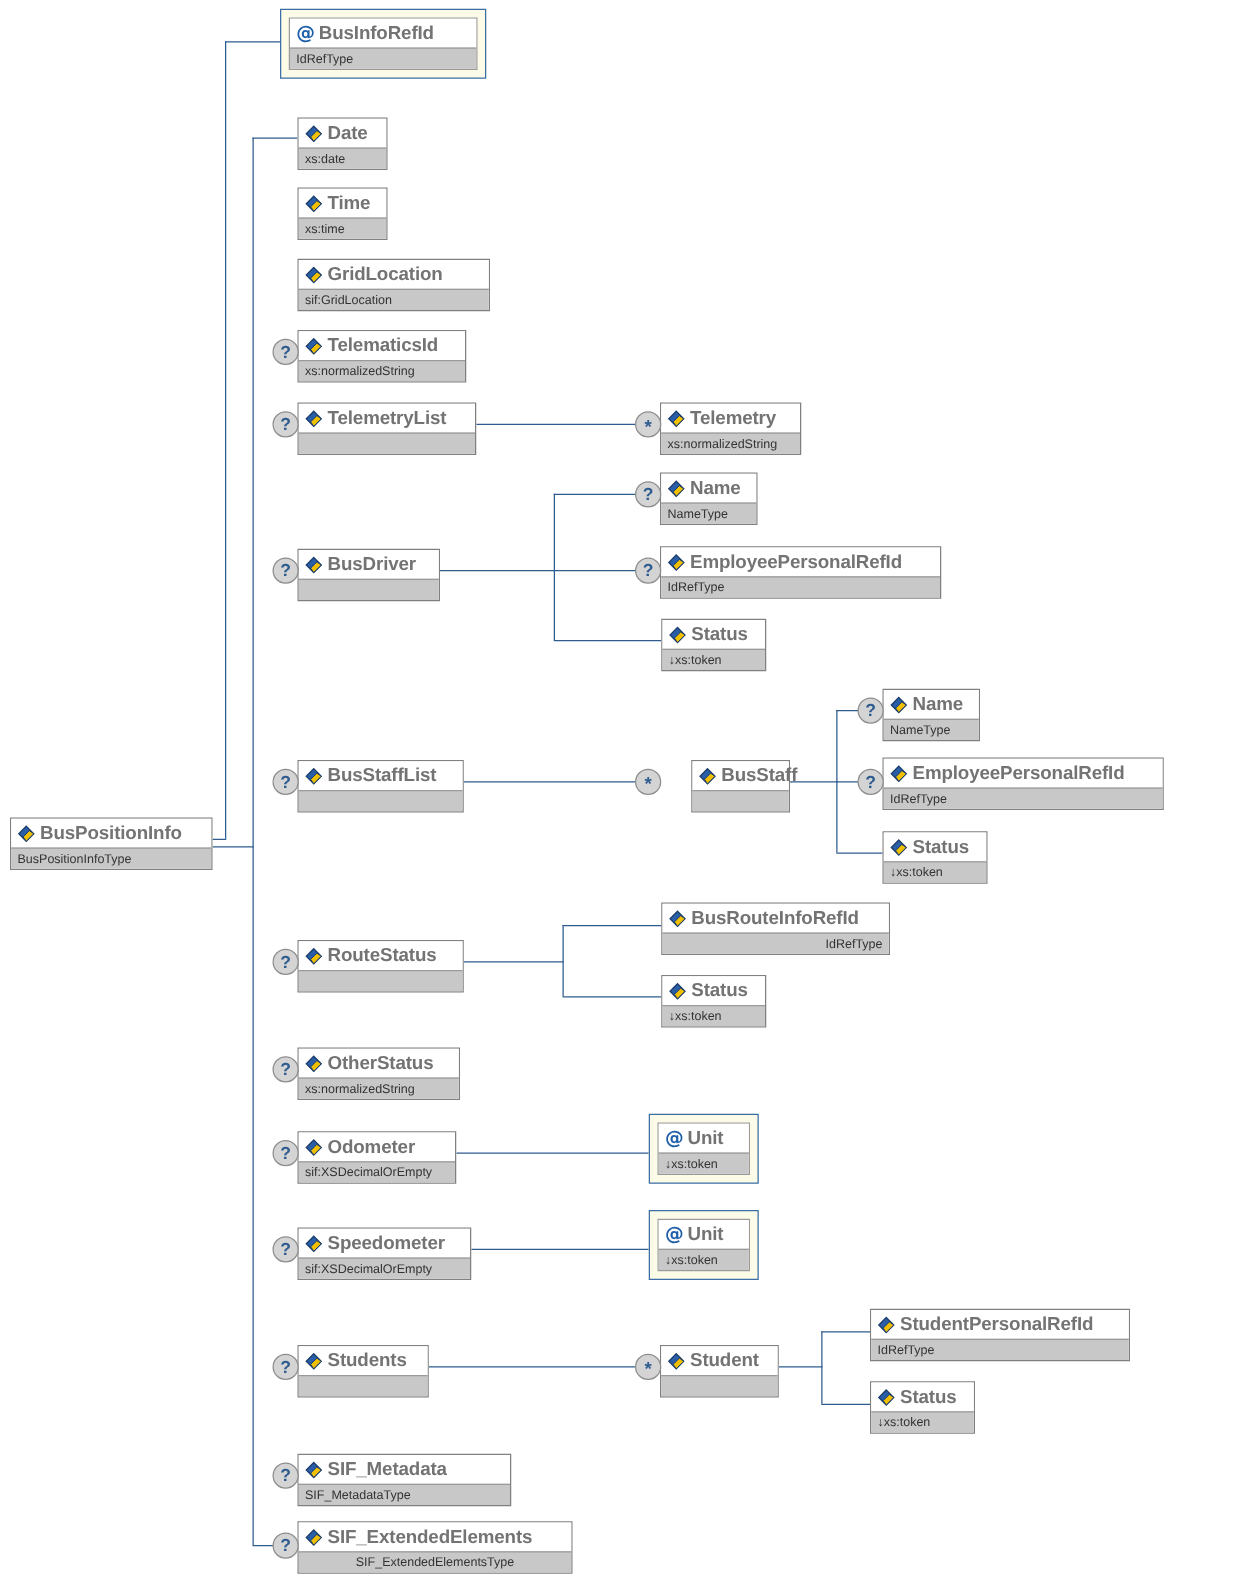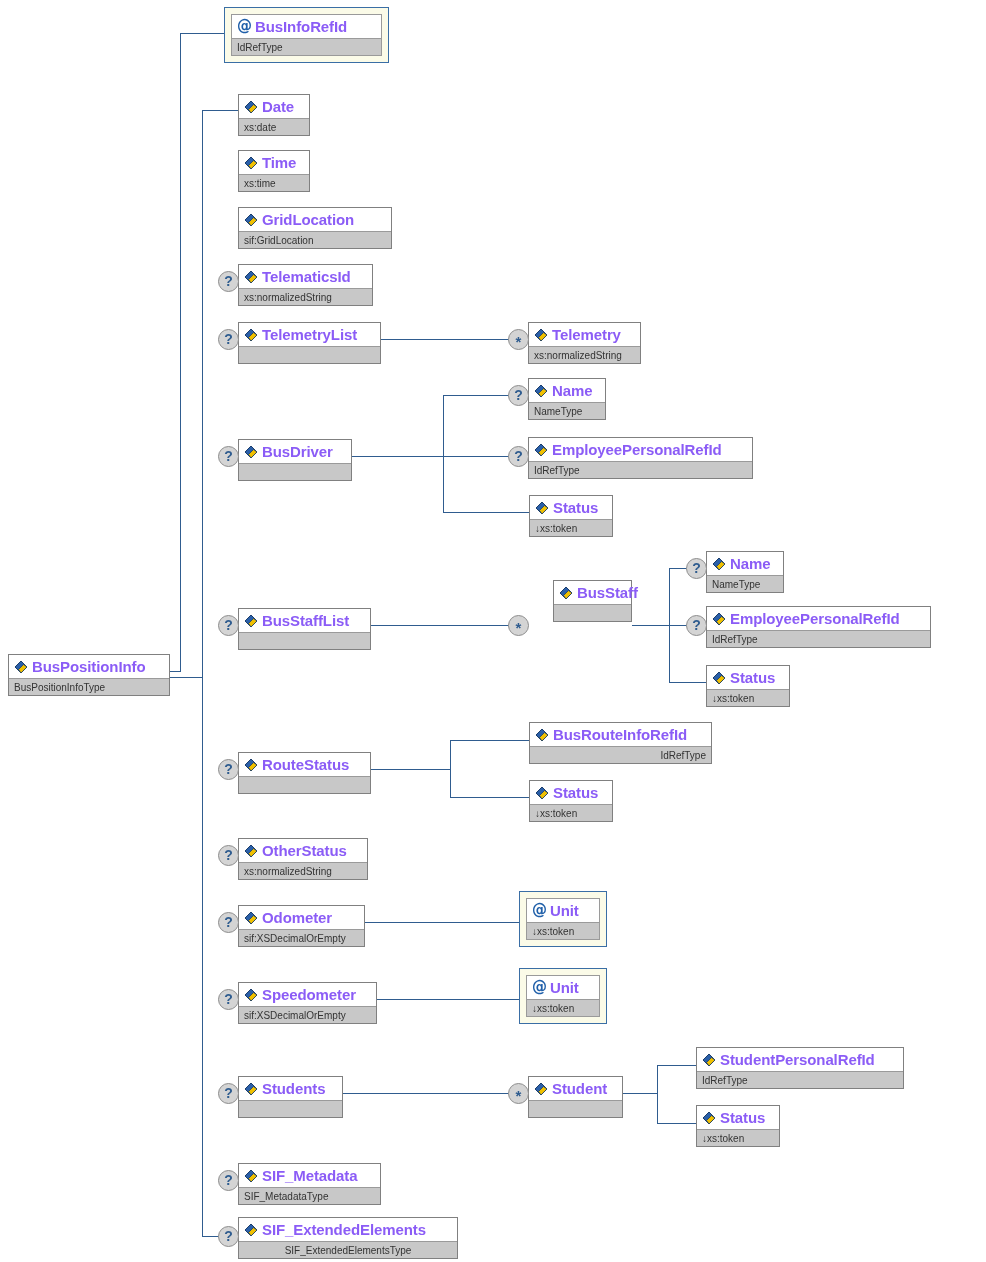--- a/index.html
+++ b/index.html
@@ -33,21 +33,21 @@
     align-items:center;
     box-sizing:border-box;
     height:23px;
     padding:0 7px 0 5px;
     background:#ffffff;
     white-space:nowrap;
   }
   .node .label{
     font-size:15px;
     font-weight:bold;
-    color:#8b5cf6;
+    color:#737373;
     letter-spacing:-0.1px;
     margin-left:4px;
     line-height:16px;
   }
   .node .typerow{
     box-sizing:border-box;
     height:17px;
     background:#c8c8c8;
     border-top:1px solid #9a9a9a;
     padding:1px 5px 0 5px;
@@ -336,21 +336,21 @@
               <polygon points="7,13 13,7 9.5,4.5 4.5,9.5" fill="#f0c000" stroke="#1b3d6b" stroke-width="0.8"></polygon>
             </svg>
         </span>
         <span class="label">BusStaffList</span>
       </div>
       <div class="typerow"></div>
     </div>
   </div>
 
   <div class="mark star" style="left:508px;top:615px;">*</div>
-  <div class="node" style="left:528px;top:580px;width:104px;padding-left:25px;">
+  <div class="node" style="left:528px;top:608px;width:104px;padding-left:25px;">
     <div class="inner">
       <div class="namerow">
         <span class="ico elem">
           <svg width="14" height="14" viewBox="0 0 14 14">
               <polygon points="7,1 13,7 7,13 1,7" fill="#2a5fa8" stroke="#1b3d6b" stroke-width="1"></polygon>
               <polygon points="7,13 13,7 9.5,4.5 4.5,9.5" fill="#f0c000" stroke="#1b3d6b" stroke-width="0.8"></polygon>
             </svg>
         </span>
         <span class="label">BusStaff</span>
       </div>
@@ -575,21 +575,21 @@
               <polygon points="7,13 13,7 9.5,4.5 4.5,9.5" fill="#f0c000" stroke="#1b3d6b" stroke-width="0.8"></polygon>
             </svg>
         </span>
         <span class="label">Status</span>
       </div>
       <div class="typerow">↓xs:token</div>
     </div>
   </div>
 
   <div class="mark q" style="left:218px;top:1170px;">?</div>
-  <div class="node" style="left:238px;top:1163px;width:143px;">
+  <div class="node" style="left:238px;top:1163px;width:171px;">
     <div class="inner">
       <div class="namerow">
         <span class="ico elem">
           <svg width="14" height="14" viewBox="0 0 14 14">
               <polygon points="7,1 13,7 7,13 1,7" fill="#2a5fa8" stroke="#1b3d6b" stroke-width="1"></polygon>
               <polygon points="7,13 13,7 9.5,4.5 4.5,9.5" fill="#f0c000" stroke="#1b3d6b" stroke-width="0.8"></polygon>
             </svg>
         </span>
         <span class="label">SIF_Metadata</span>
       </div>

